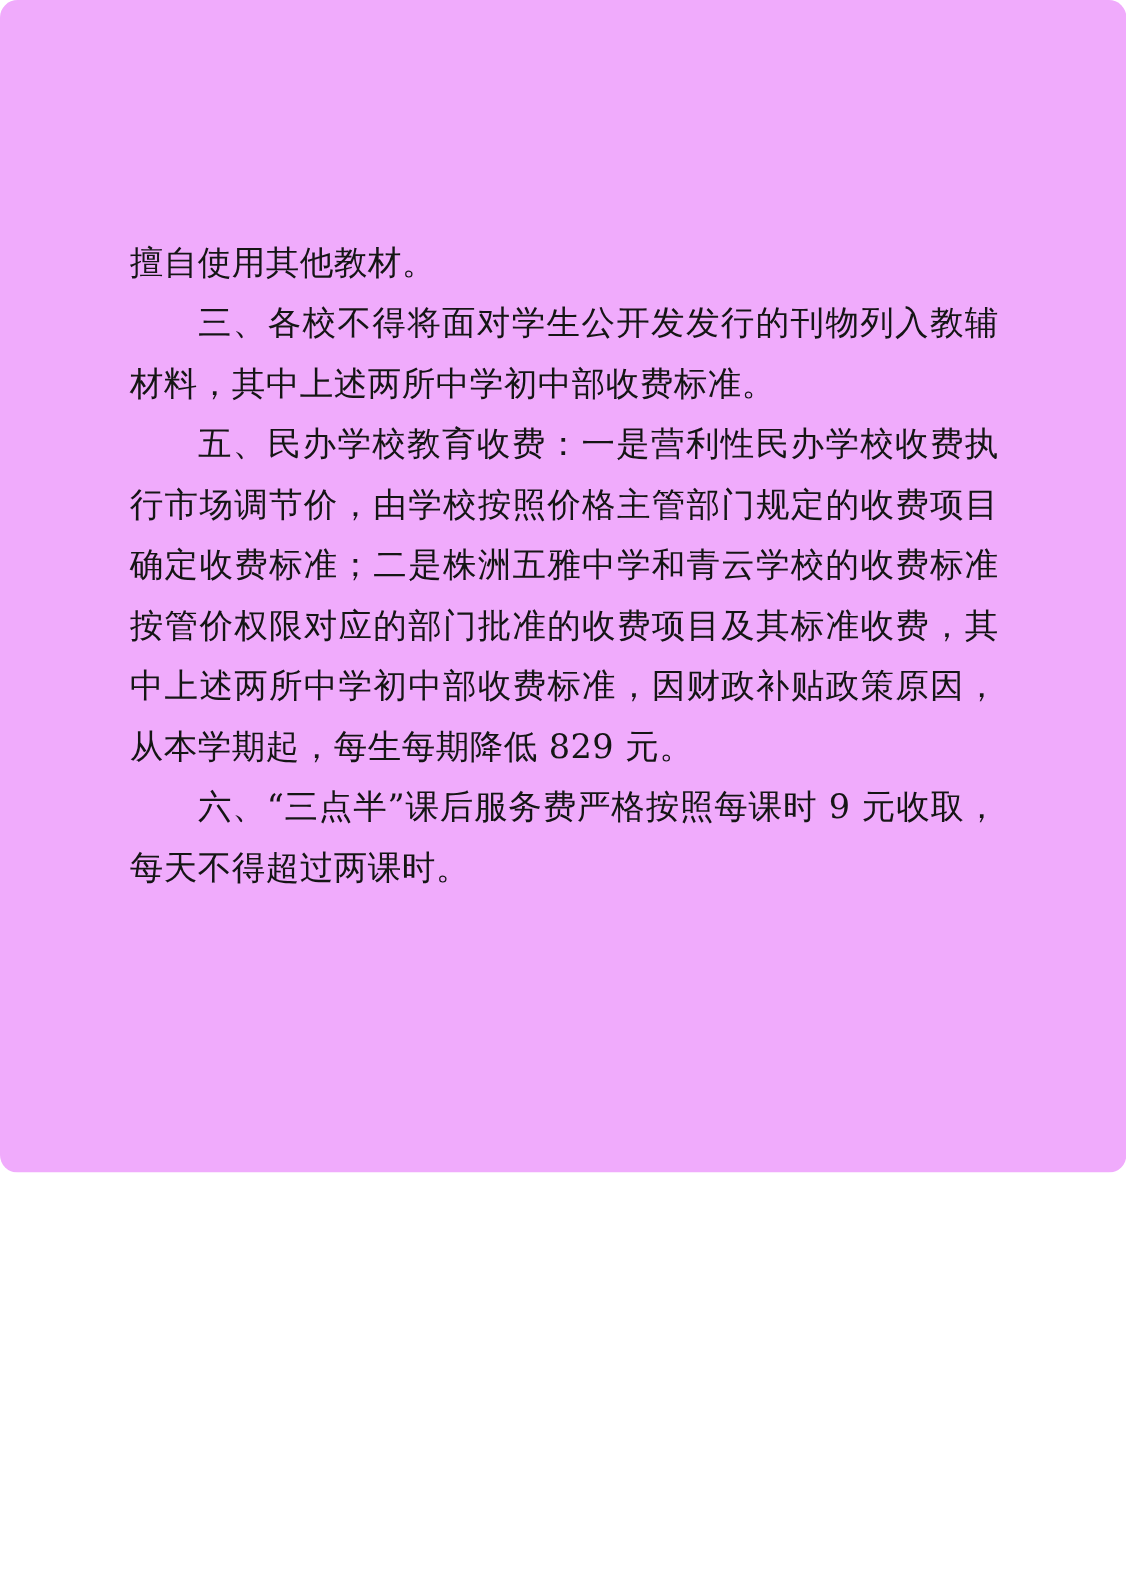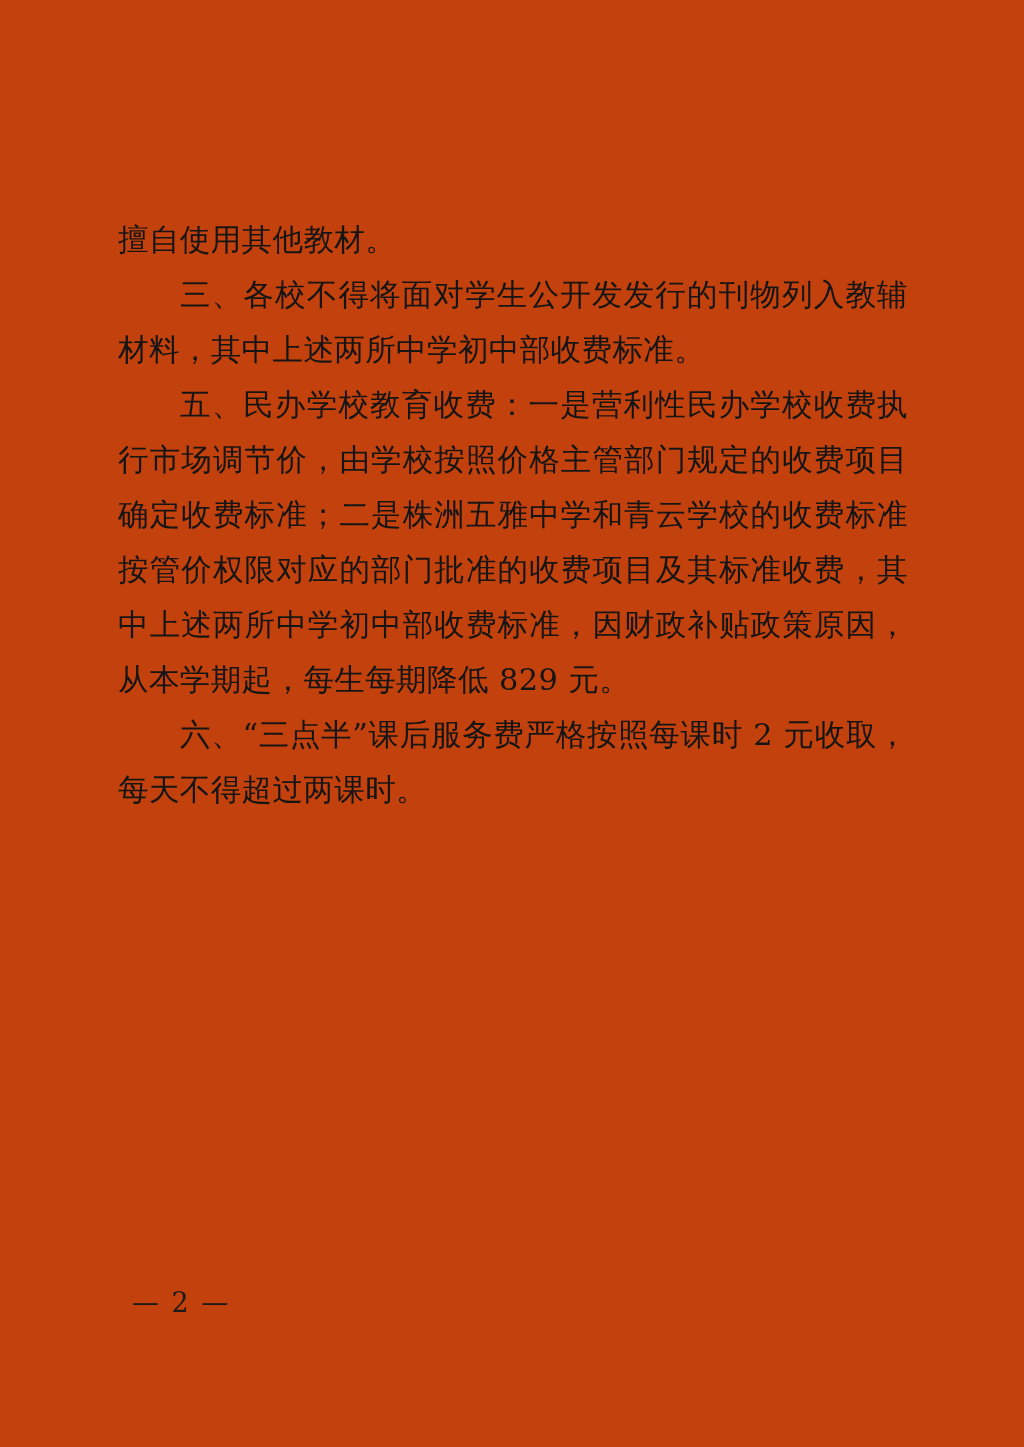--- a/index.html
+++ b/index.html
@@ -7,25 +7,26 @@
     padding: 0;
     background: #ffffff;
   }
   body {
     font-family: "DejaVu Serif", "Liberation Serif", serif;
     color: #1a1a1a;
   }
   .page {
     position: relative;
     width: 1024px;
-    height: 1447px;
+    height: 1066px;
     margin: 0 auto;
-    background: #c2410c;
+    background: #f0abfc;
     box-sizing: border-box;
     overflow: hidden;
+    border-radius: 16px;
   }
   .content {
     position: absolute;
     left: 118px;
     top: 212px;
     width: 790px;
   }
   .para {
     font-size: 30.5px;
     line-height: 55px;
@@ -70,21 +71,21 @@
 
     <p class="para noindent">擅自使用其他教材。</p>
 
     <p class="para indent">三、各校不得将面对学生公开发发行的刊物列入教辅材料，其中上述两所中学初中部收费标准。</p>
 
 
     <p class="para indent">
       <span>五、民办学校教育收费：</span><span class="bold">一是</span><span>营利性民办学校收费执行市场调节价，由学校按照价格主管部门规定的收费项目确定收费标准；</span><span class="bold">二是</span><span>株洲五雅中学和青云学校的收费标准按管价权限对应的部门批准的收费项目及其标准收费，其中上述两所中学初中部收费标准，因财政补贴政策原因，从本学期起，每生每期降低 829 元。</span>
     </p>
 
-    <p class="para indent">六、“三点半”课后服务费严格按照每课时 2 元收取，每天不得超过两课时。</p>
+    <p class="para indent">六、“三点半”课后服务费严格按照每课时 9 元收取，每天不得超过两课时。</p>
 
 
 
   </div>
 
   <div class="footer">
     <span>— 2 —</span>
   </div>
 
 </div>

